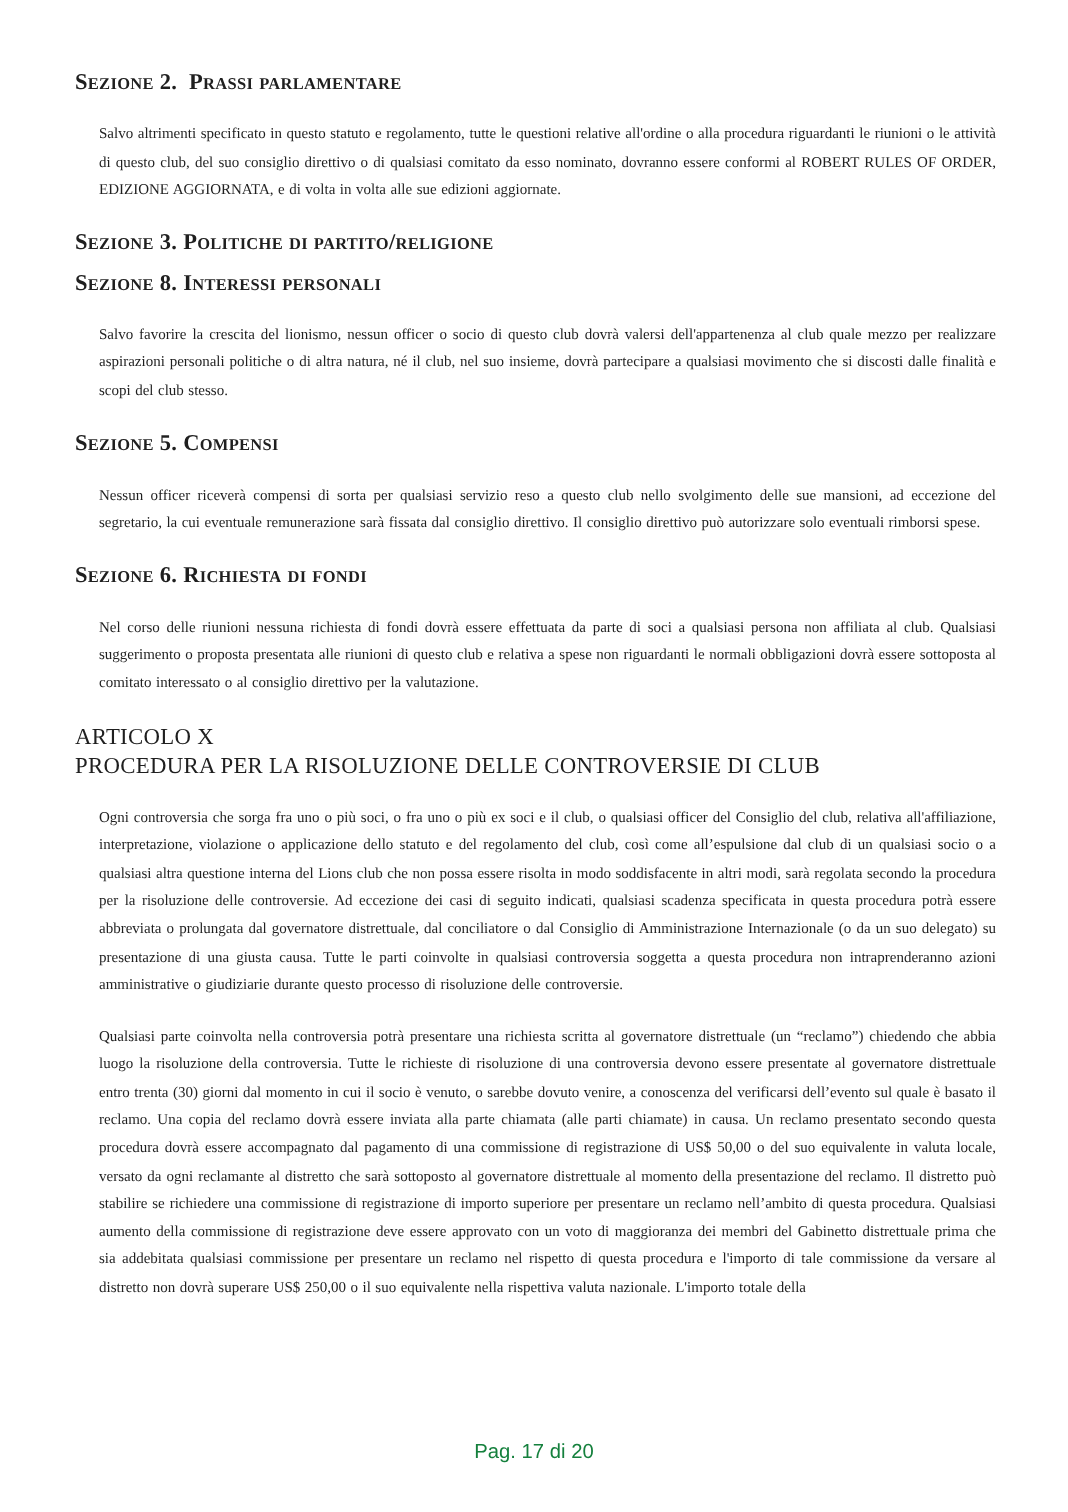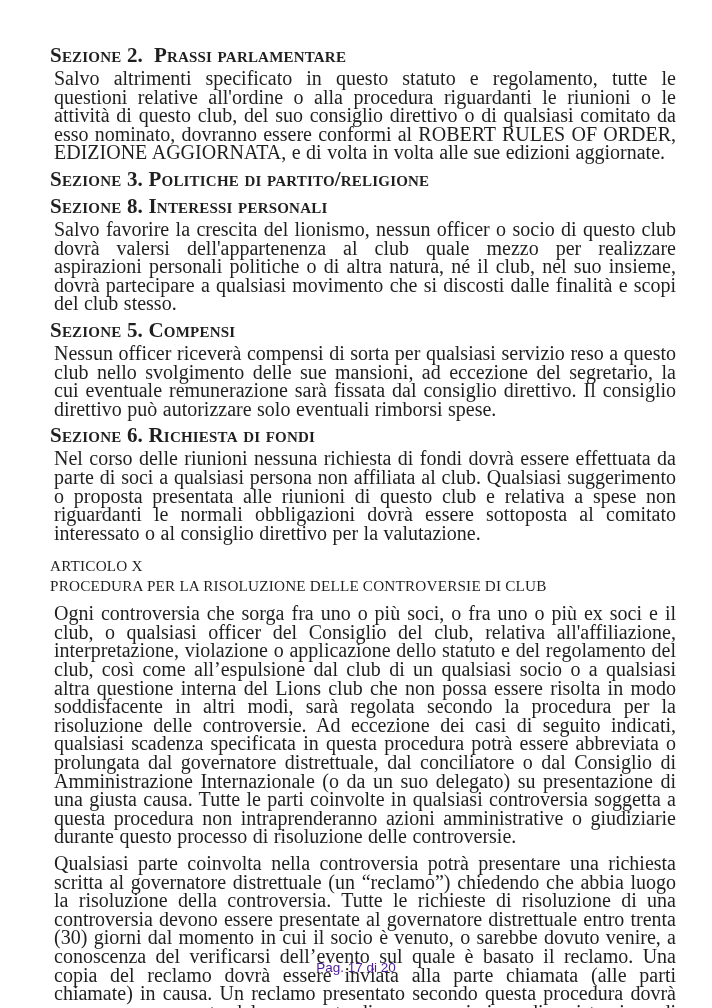--- a/index.html
+++ b/index.html
@@ -20,55 +20,55 @@
     color: #1f1f1f;
     overflow: hidden;
   }
   .content {
     width: 630px;
   }
   .doc-section {
     margin: 0 0 8px 0;
   }
   .sec-heading {
-    font-size: 21px;
+    font-size: 15px;
     font-weight: bold;
     font-variant: small-caps;
     letter-spacing: 0.2px;
     margin: 0;
     line-height: 19px;
     white-space: pre-wrap;
   }
   .sec-body {
-    font-size: 20px;
+    font-size: 10px;
     line-height: 18.6px;
     text-align: justify;
     text-align-last: left;
-    margin: 4px;
+    margin: 16px;
     word-spacing: 0.5px;
   }
   .article-heading {
     margin: 14px 0 9px 0;
   }
   .article-line {
     font-size: 15.2px;
     font-weight: normal;
     line-height: 19.5px;
     margin: 0;
     letter-spacing: 0.2px;
   }
   .page-footer {
     position: absolute;
     left: 0;
     right: 0;
     bottom: 33px;
     text-align: center;
     font-family: "Liberation Sans", "DejaVu Sans", sans-serif;
     font-size: 13.5px;
-    color: #4c1d95;
+    color: #15803d;
   }
 </style>
 </head>
 <body>
 
 <main class="page">
   <div class="content" id="content">
   <section class="doc-section">
     <h2 class="sec-heading">Sezione 2.  Prassi parlamentare</h2>
     <p class="sec-body">Salvo altrimenti specificato in questo statuto e regolamento, tutte le questioni relative all'ordine o alla procedura riguardanti le riunioni o le attività di questo club, del suo consiglio direttivo o di qualsiasi comitato da esso nominato, dovranno essere conformi al ROBERT RULES OF ORDER, EDIZIONE AGGIORNATA, e di volta in volta alle sue edizioni aggiornate.</p>

